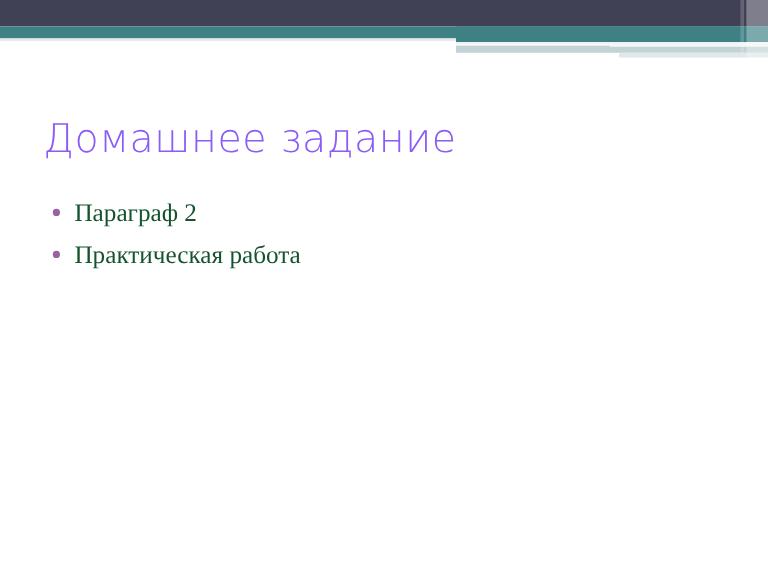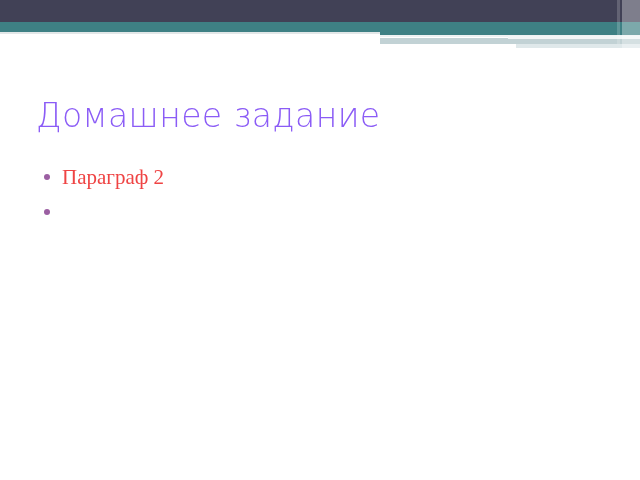--- a/index.html
+++ b/index.html
@@ -156,21 +156,21 @@
     list-style: none;
   }
 
   .body-list li {
     position: relative;
     padding-left: 22px;
     margin: 0 0 4px 0;
     font-family: "Liberation Serif", serif;
     font-size: 21px;
     line-height: 31px;
-    color: #ef4444;
+    color: #14532d;
     white-space: nowrap;
   }
 
   .bullet-dot {
     position: absolute;
     left: 4px;
     top: 12px;
     width: 6px;
     height: 6px;
     border-radius: 50%;
@@ -197,16 +197,17 @@
 
   <div class="title">Домашнее задание</div>
 
   <ul class="body-list">
     <li>
       <span class="bullet-dot"></span>
       <span>Параграф 2</span>
     </li>
     <li>
       <span class="bullet-dot"></span>
+      <span>Практическая работа</span>
     </li>
   </ul>
 
 </div>
 
 </body></html>

